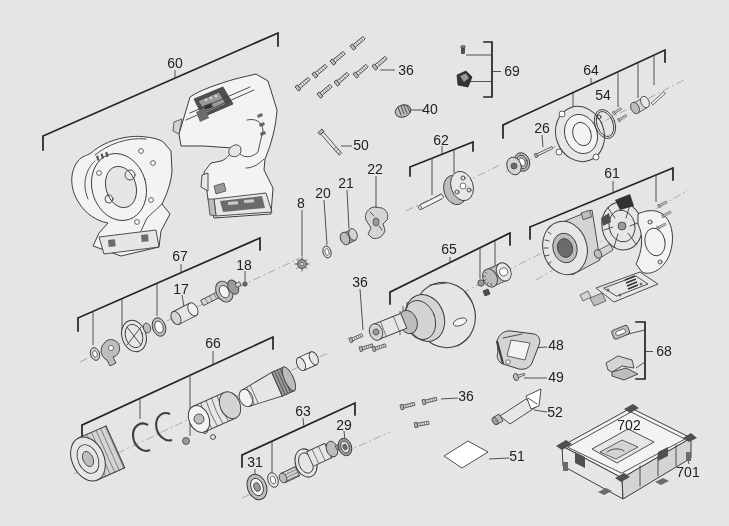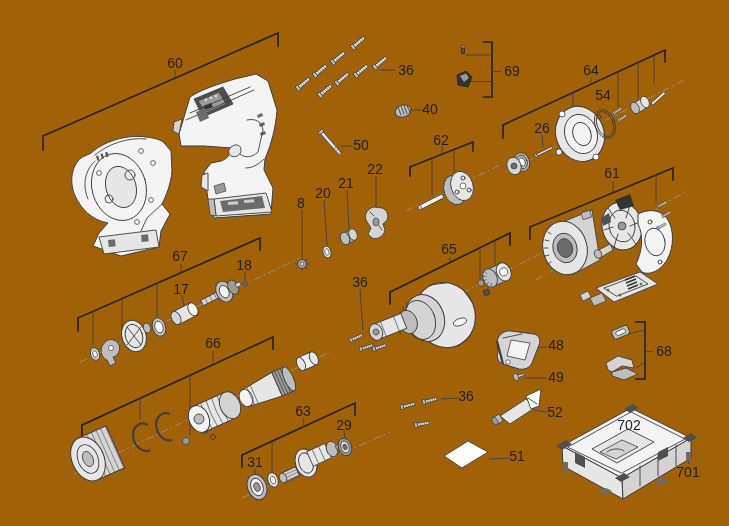--- a/index.html
+++ b/index.html
@@ -1,16 +1,16 @@
 <!DOCTYPE html>
 <html><head>
 <meta charset="utf-8">
 <style>
   html,body{margin:0;padding:0;background:#fff;}
-  #canvas{position:relative;width:729px;height:526px;background:#a16207;overflow:hidden;}
+  #canvas{position:relative;width:729px;height:526px;background:#e5e5e5;overflow:hidden;}
   svg{display:block;}
   .ln{stroke:#3d3d3d;stroke-width:.9;fill:none;stroke-linecap:round;stroke-linejoin:round;}
   .bk{stroke:#232323;stroke-width:1.7;fill:none;stroke-linecap:square;}
   .ld{stroke:#3f3f3f;stroke-width:.9;fill:none;}
   .cl{stroke:#9b9b9b;stroke-width:.8;fill:none;stroke-dasharray:8 3 2 3;}
   .lbl{font:14px "Liberation Sans", sans-serif;fill:#222;}
   .f0{fill:#ffffff}.f1{fill:#f3f3f3}.f2{fill:#e6e6e6}.f3{fill:#d4d4d4}
   .f4{fill:#bdbdbd}.f5{fill:#9a9a9a}.f6{fill:#6b6b6b}.f7{fill:#4f4f4f}.f8{fill:#333333}
 </style>
 </head>

